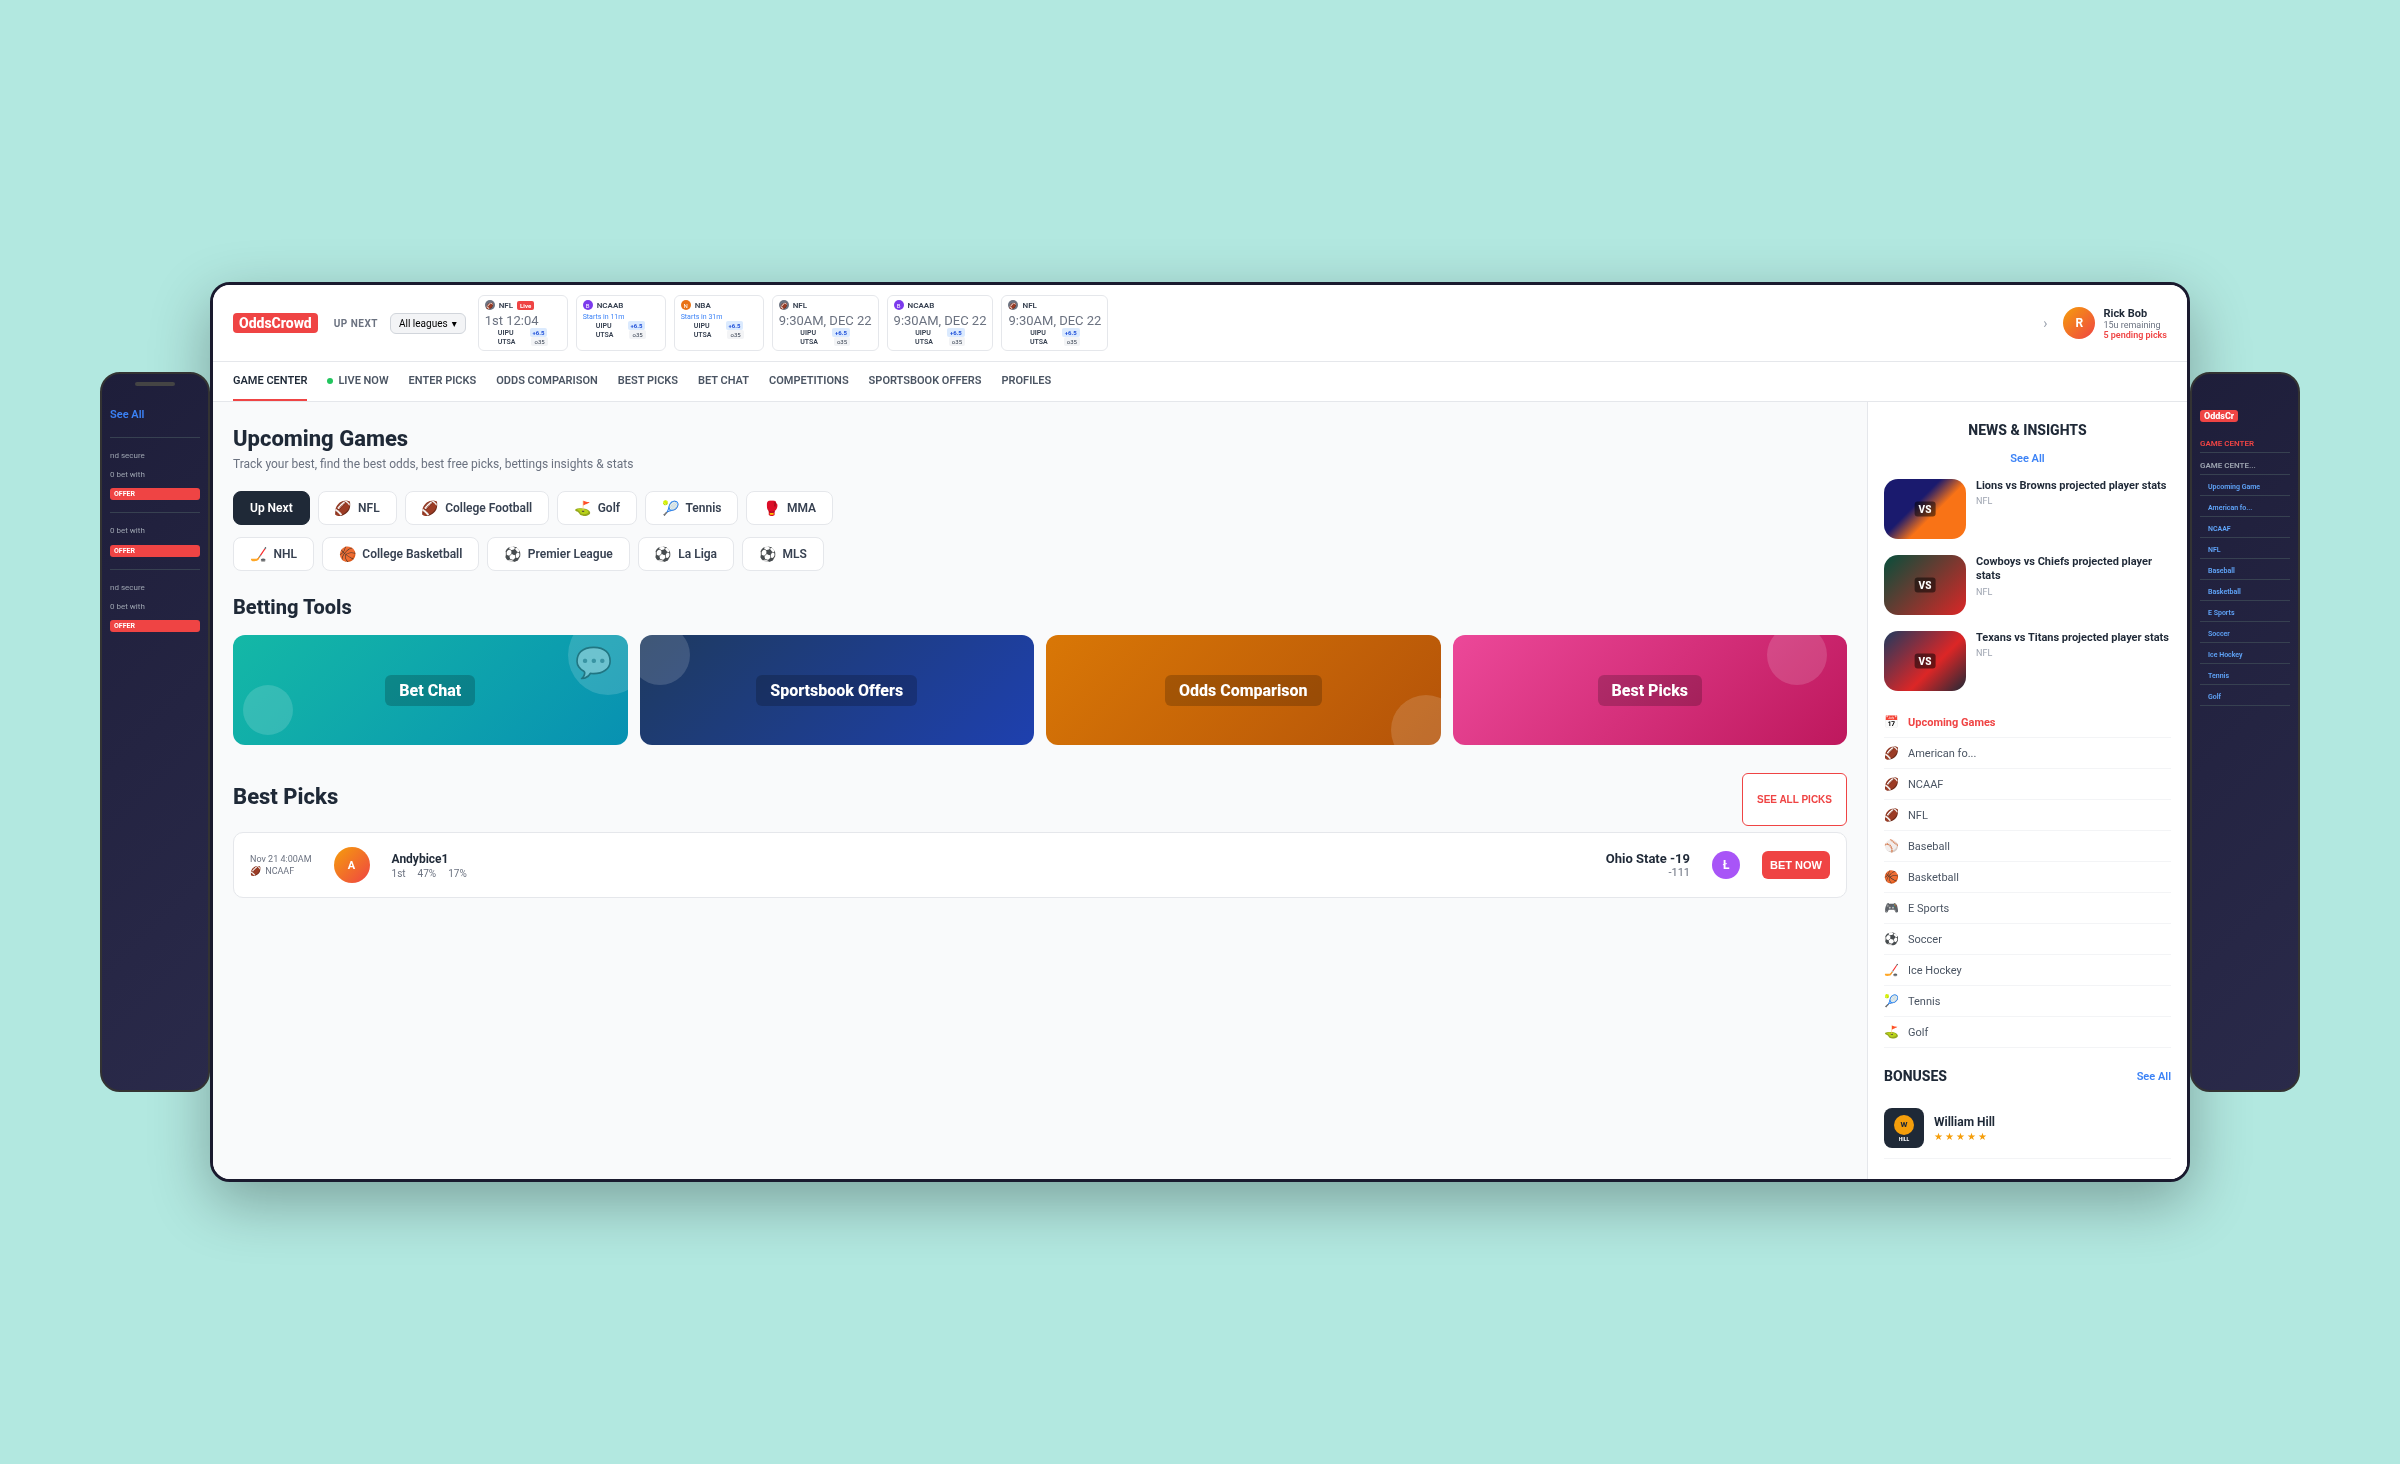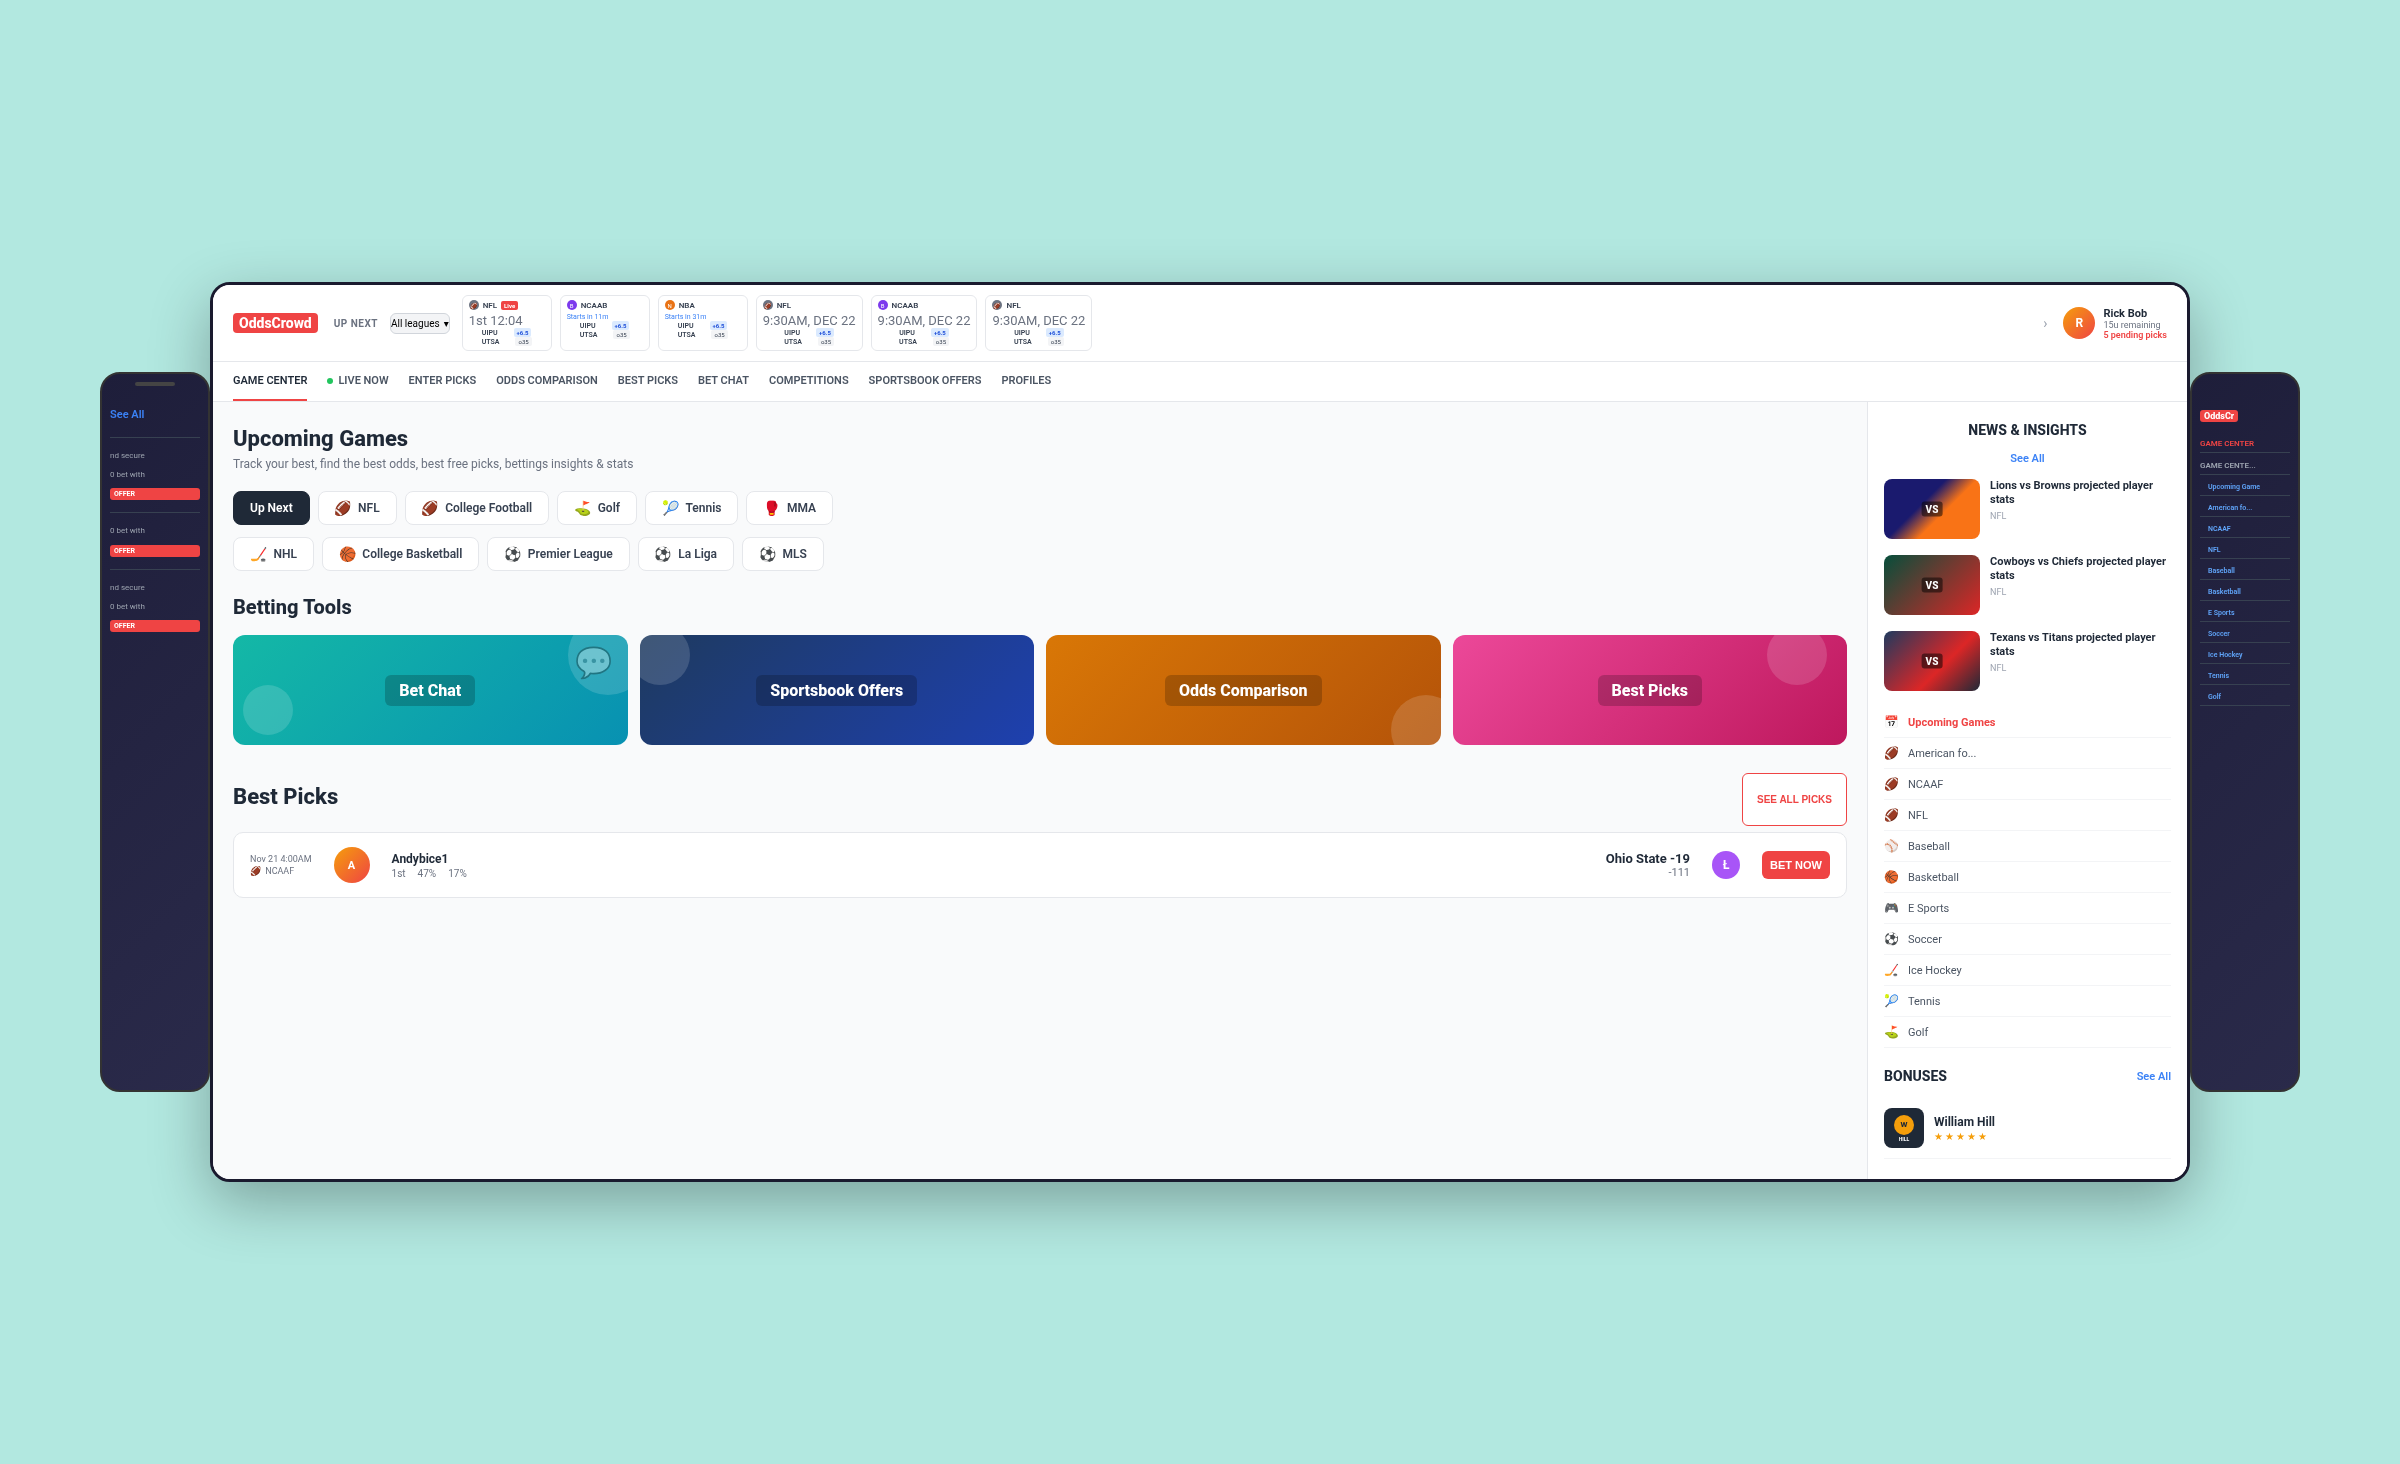--- a/index.html
+++ b/index.html
@@ -118,21 +118,21 @@
       text-transform: uppercase;
       letter-spacing: 0.5px;
     }
     .all-leagues-btn {
       display: flex;
       align-items: center;
       gap: 4px;
       background: #f3f4f6;
       border: 1px solid #d1d5db;
       border-radius: 6px;
-      padding: 4px 0;
+      padding: 4px 8px;
       font-size: 10px;
       cursor: pointer;
       white-space: nowrap;
     }
 
     .game-cards-row {
       display: flex;
       gap: 8px;
       overflow: hidden;
       flex: 1;
@@ -549,23 +549,23 @@
       flex-direction: column;
     }
 
     .news-card {
       display: flex;
       gap: 10px;
       margin-bottom: 16px;
       align-items: flex-start;
     }
     .news-image {
-      width: 96px;
+      width: 82px;
       height: 60px;
-      border-radius: 8px;
+      border-radius: 14px;
       flex-shrink: 0;
       overflow: hidden;
       position: relative;
     }
     .news-img-lions {
       background: linear-gradient(135deg, #1a1a6e 40%, #f97316 60%);
     }
     .news-img-cowboys {
       background: linear-gradient(135deg, #064e3b 0%, #dc2626 100%);
     }

